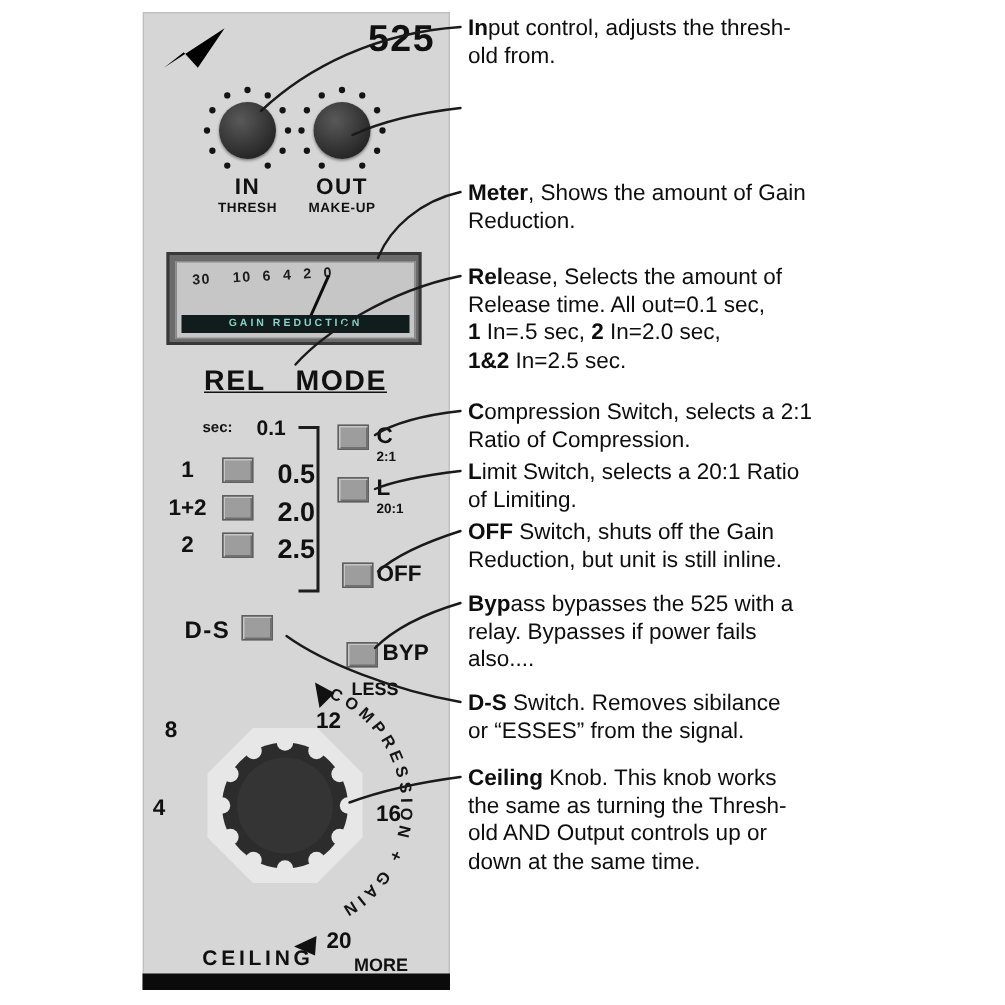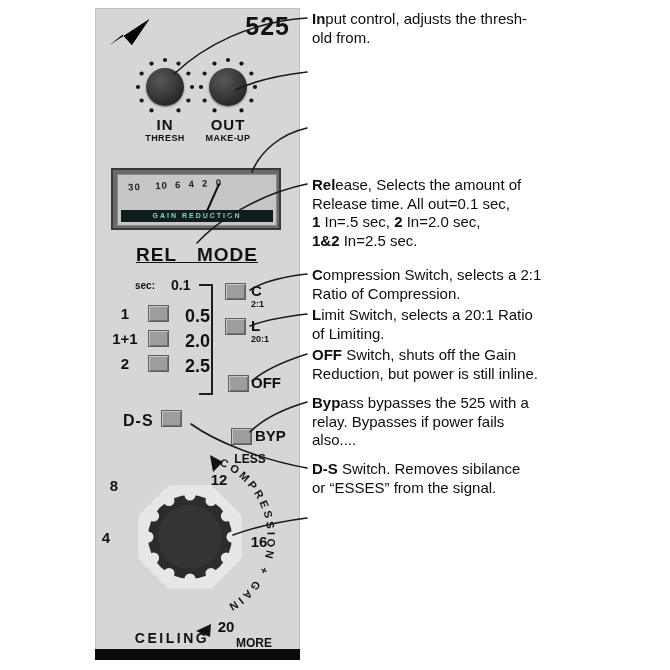--- a/index.html
+++ b/index.html
@@ -161,21 +161,21 @@
       <span class="sec">sec:</span>
       <span class="val">0.1</span>
     </div>
 
     <div class="rel-row" style="top:297px">
       <span class="rlab">1</span>
       <button class="sq"></button>
       <span class="rval">0.5</span>
     </div>
     <div class="rel-row" style="top:322px">
-      <span class="rlab">1+1</span>
+      <span class="rlab">1+2</span>
       <button class="sq"></button>
       <span class="rval">2.0</span>
     </div>
     <div class="rel-row" style="top:347px">
       <span class="rlab">2</span>
       <button class="sq"></button>
       <span class="rval">2.5</span>
     </div>
 
     <div class="mode-row" style="top:275px">
@@ -208,29 +208,35 @@
     <div class="ds-row">
       <span class="ds-label">D-S</span>
       <button class="sq"></button>
     </div>
 
     <div class="bottom-bar"></div>
   </div>
 
   <div class="ann" style="top:10px"><b>In</b><span>put control, adjusts the thresh-
 old from.</span></div>
+  <div class="ann" style="top:120px"><b>Meter</b><span>, Shows the amount of Gain
+Reduction.</span></div>
   <div class="ann" style="top:176px"><b>Rel</b><span>ease, Selects the amount of
 Release time.  All out=0.1 sec,
 </span><b>1</b><span> In=.5 sec,  </span><b>2</b><span> In=2.0 sec,
 </span><b>1&amp;2</b><span> In=2.5 sec.</span></div>
   <div class="ann" style="top:266px"><b>C</b><span>ompression Switch, selects a 2:1
 Ratio of Compression.</span></div>
   <div class="ann" style="top:306px"><b>L</b><span>imit Switch, selects a 20:1 Ratio
 of Limiting.</span></div>
   <div class="ann" style="top:346px"><b>OFF</b><span> Switch, shuts off the Gain
-Reduction, but power is still inline.</span></div>
+Reduction, but unit is still inline.</span></div>
   <div class="ann" style="top:394px"><b>Byp</b><span>ass bypasses the 525 with a
 relay.  Bypasses if power fails
 also....</span></div>
   <div class="ann" style="top:460px"><b>D-S</b><span> Switch.  Removes sibilance
 or “ESSES” from the signal.</span></div>
+  <div class="ann" style="top:510px"><b>Ceiling</b><span> Knob.  This knob works
+the same as turning the Thresh-
+old AND Output controls up or
+down at the same time.</span></div>
 
 </div>
 
 </body></html>

